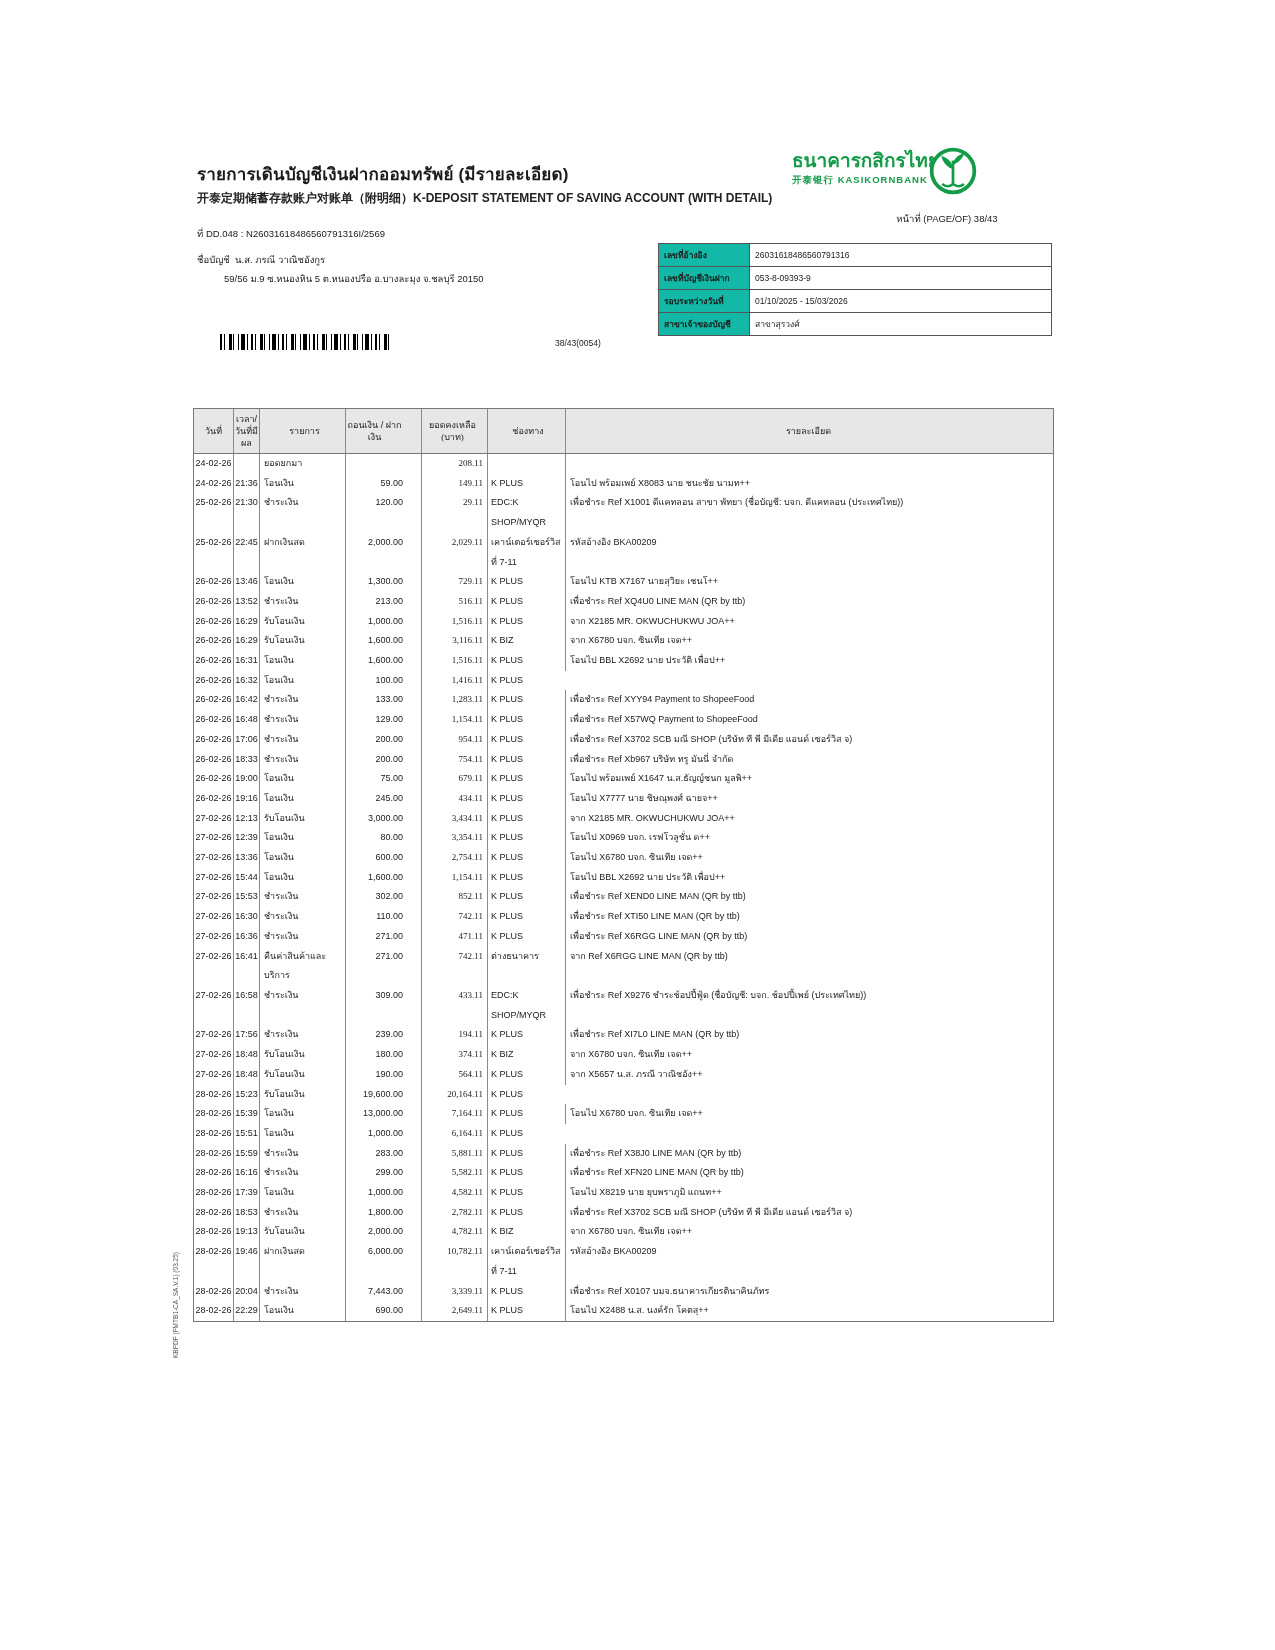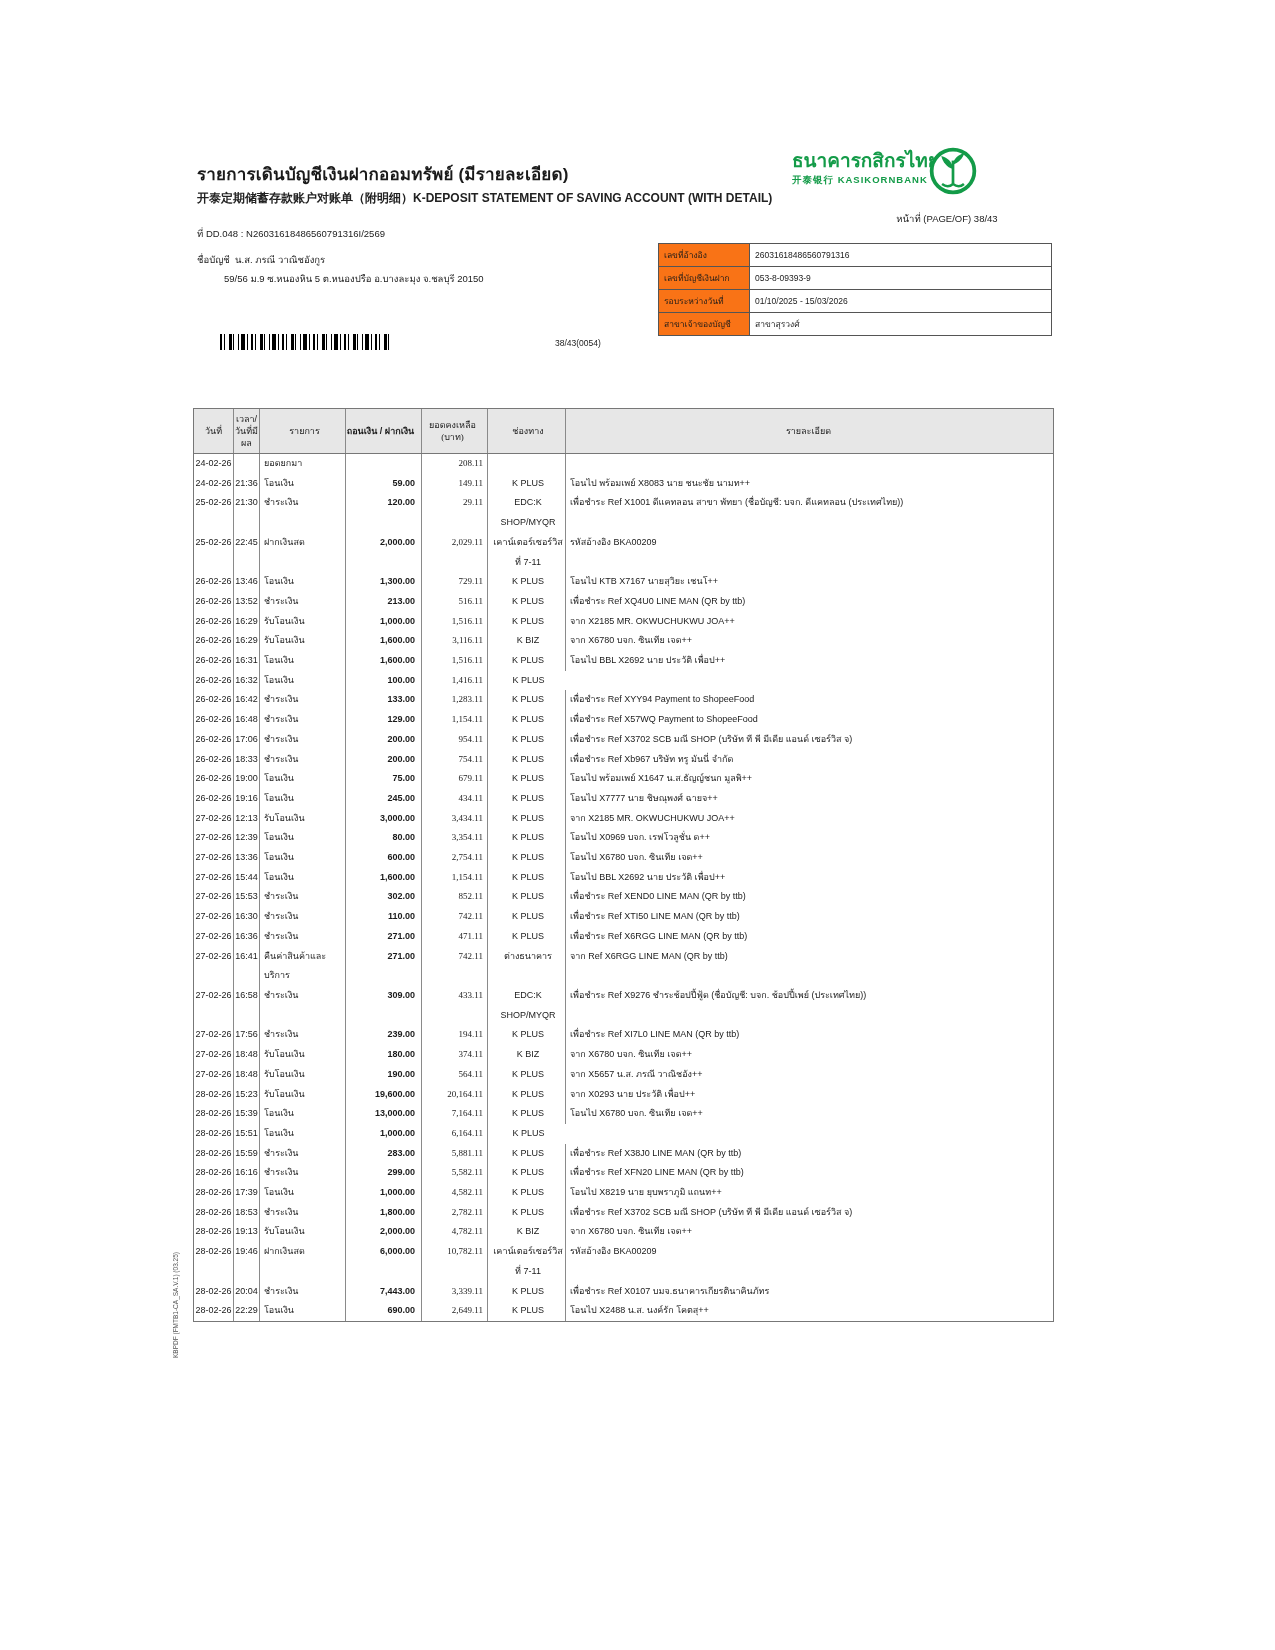--- a/index.html
+++ b/index.html
@@ -14,42 +14,42 @@
   .bank-name-en{font-size:9.5px;font-weight:bold;letter-spacing:1px;margin-top:2px;}
   .emblem{left:928px;top:146px;width:50px;height:50px;}
   .page-label{left:842px;top:211px;width:210px;text-align:center;font-size:9.5px;}
   .doc-ref{left:197px;top:226px;font-size:9.5px;}
   .acct-line{left:197px;top:252px;font-size:9.5px;}
   .acct-addr{left:224px;top:271px;font-size:9.5px;}
 
   
   .info-table{left:658px;top:243px;width:394px;border:1px solid #555;border-collapse:collapse;}
   .info-table td{border:1px solid #555;font-size:8.5px;padding:3px 5px;height:16px;vertical-align:middle;}
-  .info-table td.lbl{background:#f97316;width:80px;font-weight:normal;}
+  .info-table td.lbl{background:#14b8a6;width:80px;font-weight:bold;}
 
   
   .barcode{left:220px;top:334px;width:173px;height:16px;
     background:repeating-linear-gradient(90deg,#000 0 2px,#fff 2px 4px,#000 4px 5px,#fff 5px 9px,#000 9px 12px,#fff 12px 13px,#000 13px 14px,#fff 14px 18px,#000 18px 19px,#fff 19px 21px,#000 21px 25px,#fff 25px 27px,#000 27px 28px,#fff 28px 31px);}
   .barcode-caption{left:555px;top:338px;font-size:8.5px;}
 
   
   .stmt{left:193px;top:408px;width:859px;border:1px solid #777;}
   .thead{display:flex;background:#e7e7e7;border-bottom:1px solid #777;height:44px;}
   .thead .hc{display:flex;flex-direction:column;align-items:center;justify-content:center;font-size:9px;line-height:12px;text-align:center;border-right:1px solid #8a8a8a;box-sizing:border-box;}
   .thead .hc:last-child{border-right:none;}
   .tbody{}
   .trow{display:flex;align-items:stretch;}
   .trow .c{font-size:9px;line-height:19.7px;border-right:1px solid #8a8a8a;box-sizing:border-box;min-height:19.7px;word-break:break-word;}
   .trow .c:last-child{border-right:none;}
   .w-date{width:40px;text-align:center;}
   .w-time{width:26px;text-align:center;font-size:8.5px;}
   .w-desc{width:86px;padding-left:4px;}
-  .w-amt{width:76px;text-align:right;padding-right:6px;font-weight:bold;}
+  .w-amt{width:76px;text-align:right;padding-right:18px;}
   .w-bal{width:66px;text-align:right;padding-right:4px;font-family:Liberation Serif, serif;}
-  .w-chan{width:78px;padding-left:3px;text-align:center;}
+  .w-chan{width:78px;padding-left:3px;}
   .w-det{width:487px;padding-left:4px;padding-right:6px;}
 
   
   .form-code{left:172px;top:1358px;transform:rotate(-90deg);transform-origin:0 0;font-size:6.5px;color:#555;white-space:nowrap;}
 
   .green{color:#139b48;}
 </style>
 </head>
 <body>
 
@@ -406,21 +406,20 @@
     <div class="c w-det">จาก X5657 น.ส. ภรณี วาณิชอัง++</div>
   </div>
 
   <div class="trow">
     <div class="c w-date">28-02-26</div>
     <div class="c w-time">15:23</div>
     <div class="c w-desc">รับโอนเงิน</div>
     <div class="c w-amt">19,600.00</div>
     <div class="c w-bal">20,164.11</div>
     <div class="c w-chan">K PLUS</div>
-    <div class="c w-det">จาก X0293 นาย ประวัติ เพื่อป++</div>
   </div>
 
   <div class="trow">
     <div class="c w-date">28-02-26</div>
     <div class="c w-time">15:39</div>
     <div class="c w-desc">โอนเงิน</div>
     <div class="c w-amt">13,000.00</div>
     <div class="c w-bal">7,164.11</div>
     <div class="c w-chan">K PLUS</div>
     <div class="c w-det">โอนไป X6780 บจก. ซินเทีย เจด++</div>

